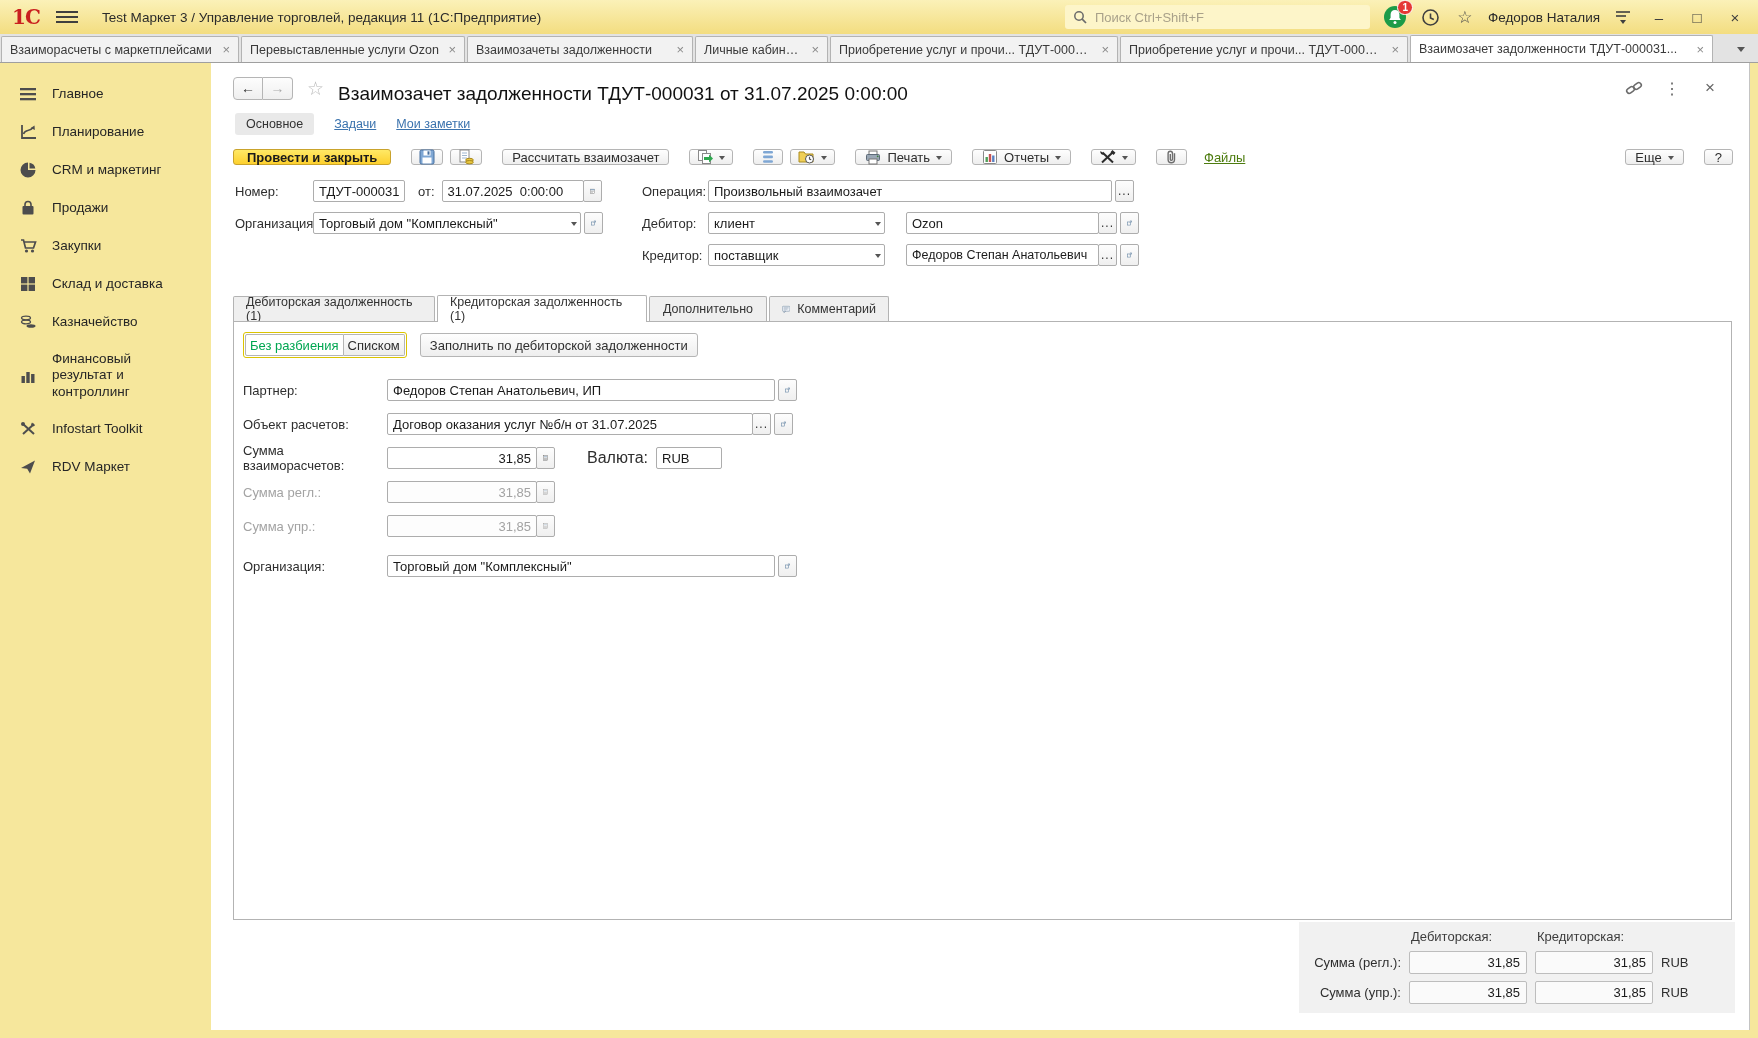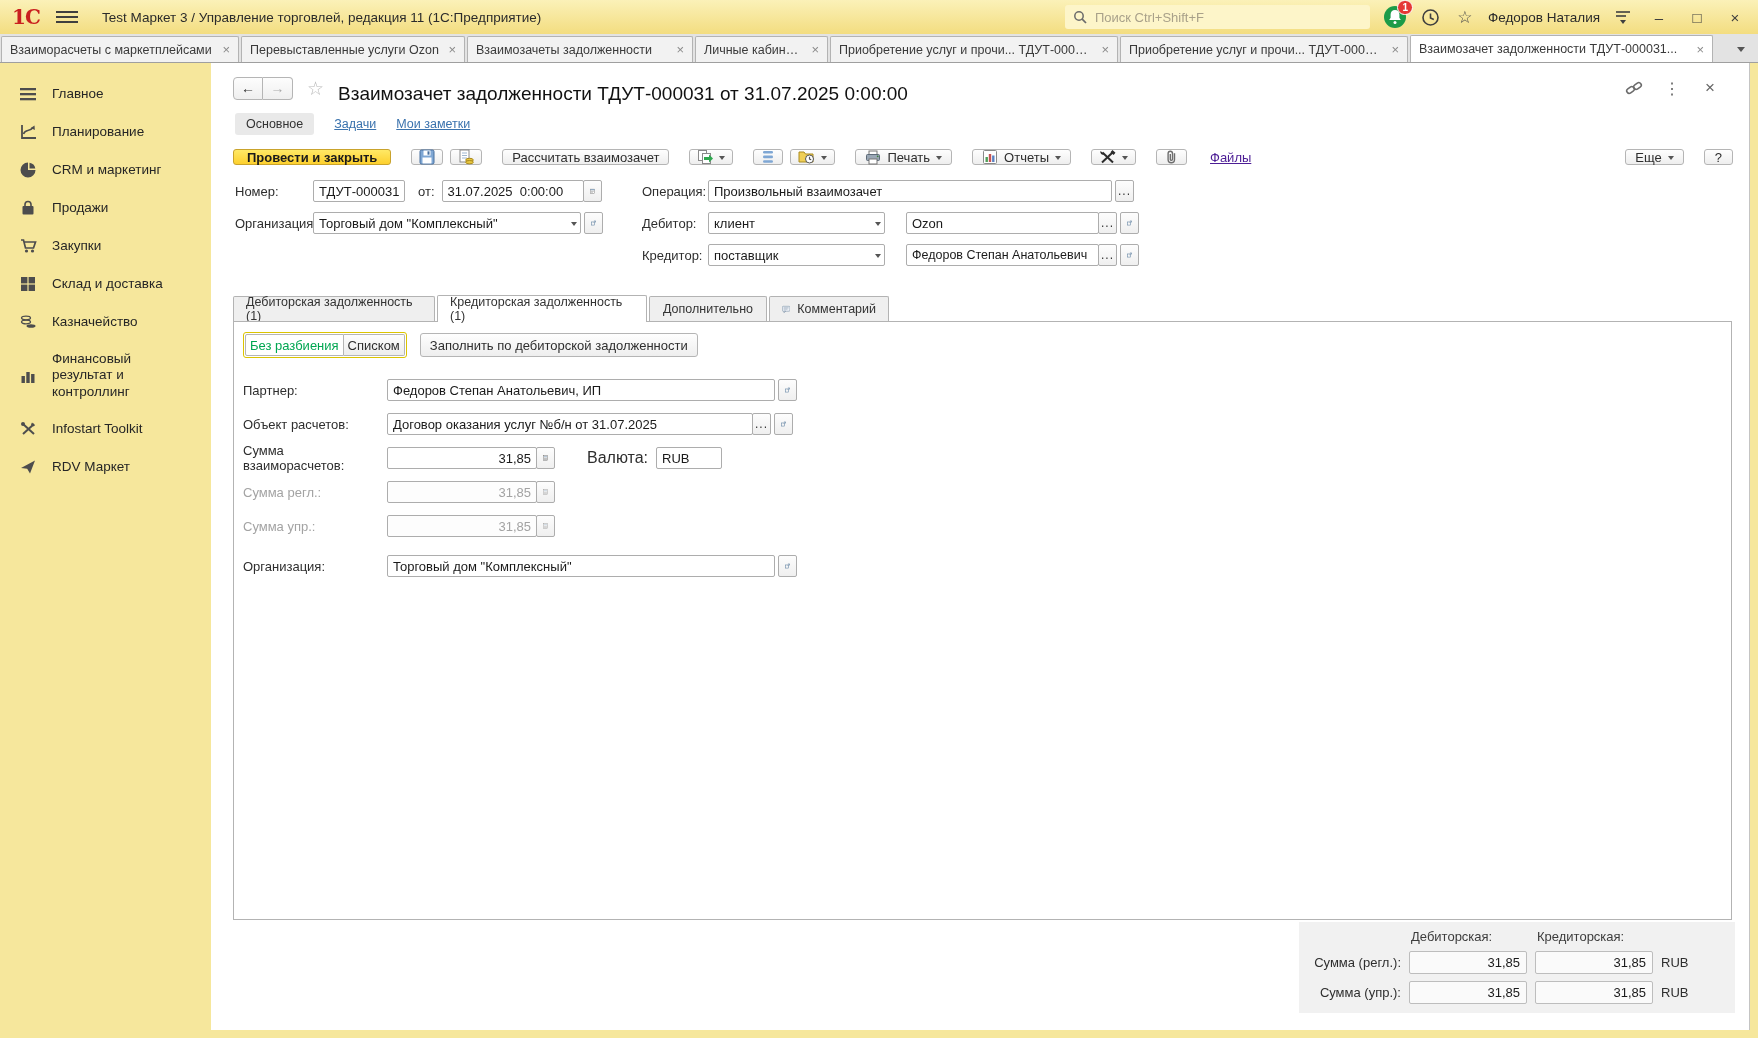--- a/index.html
+++ b/index.html
@@ -58,21 +58,21 @@
   .chip { background:#e9e9e9; border-radius:3px; padding:4px 11px; font-size:12.5px; color:#333; }
   .navlink { color:#3a72ad; font-size:12.5px; text-decoration:underline; cursor:pointer; }
 
   
   .toolbar { display:flex; align-items:center; margin-top:12px; gap:7px; margin-right:16px; }
   .btn { height:16px; border:1px solid #b5b5b5; background:linear-gradient(#fefefe,#eeeeee); border-radius:3px; display:inline-flex; align-items:center; gap:6px; padding:0 9px; font-size:13px; color:#2e2e2e; cursor:pointer; font-family:"Liberation Sans",sans-serif; }
   .btn.icononly { padding:0 7px; }
   .btn.primary { background:linear-gradient(#ffe966,#fdd02e); border-color:#c9a32c; font-weight:bold; color:#1a1a1a; padding:0 13px; }
   .btn .bcaret { width:0;height:0;border:3.5px solid transparent;border-top:4.5px solid #555; margin-top:4px; }
   .tgap { width:6px; flex:none; }
-  .fileslink { color:#4c1d95; font-size:13px; text-decoration:underline; cursor:pointer; margin-left:16px; }
+  .fileslink { color:#4d7c0f; font-size:13px; text-decoration:underline; cursor:pointer; margin-left:10px; }
   .tb-spacer { flex:1; }
   .btn.help { padding:0 10px; }
 
   
   .formgrid { position:relative; height:100px; margin-top:14px; font-size:13px; }
   .fcol { position:absolute; top:0; }
   .fcol.left { left:2px; }
   .fcol.right { left:409px; }
   .frow { display:flex; align-items:center; height:24px; margin-bottom:8px; }
   .flabel { color:#2e2e2e; flex:none; }

